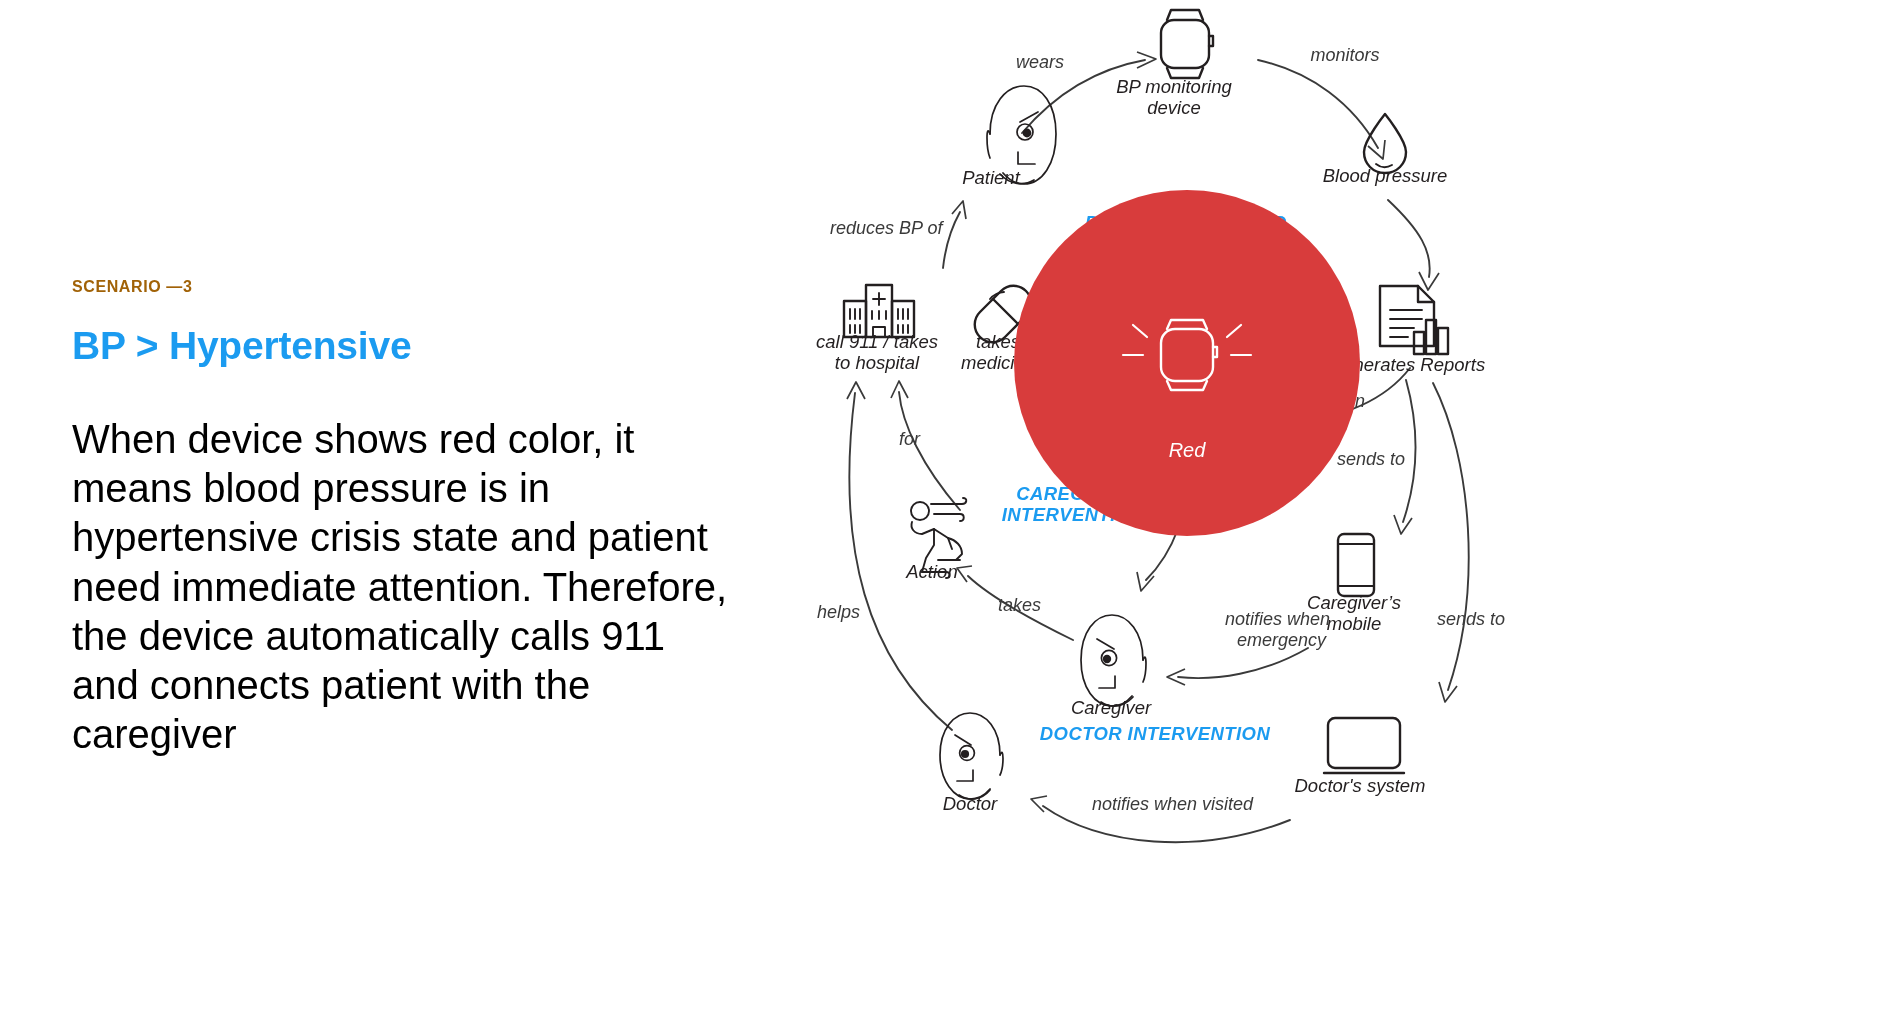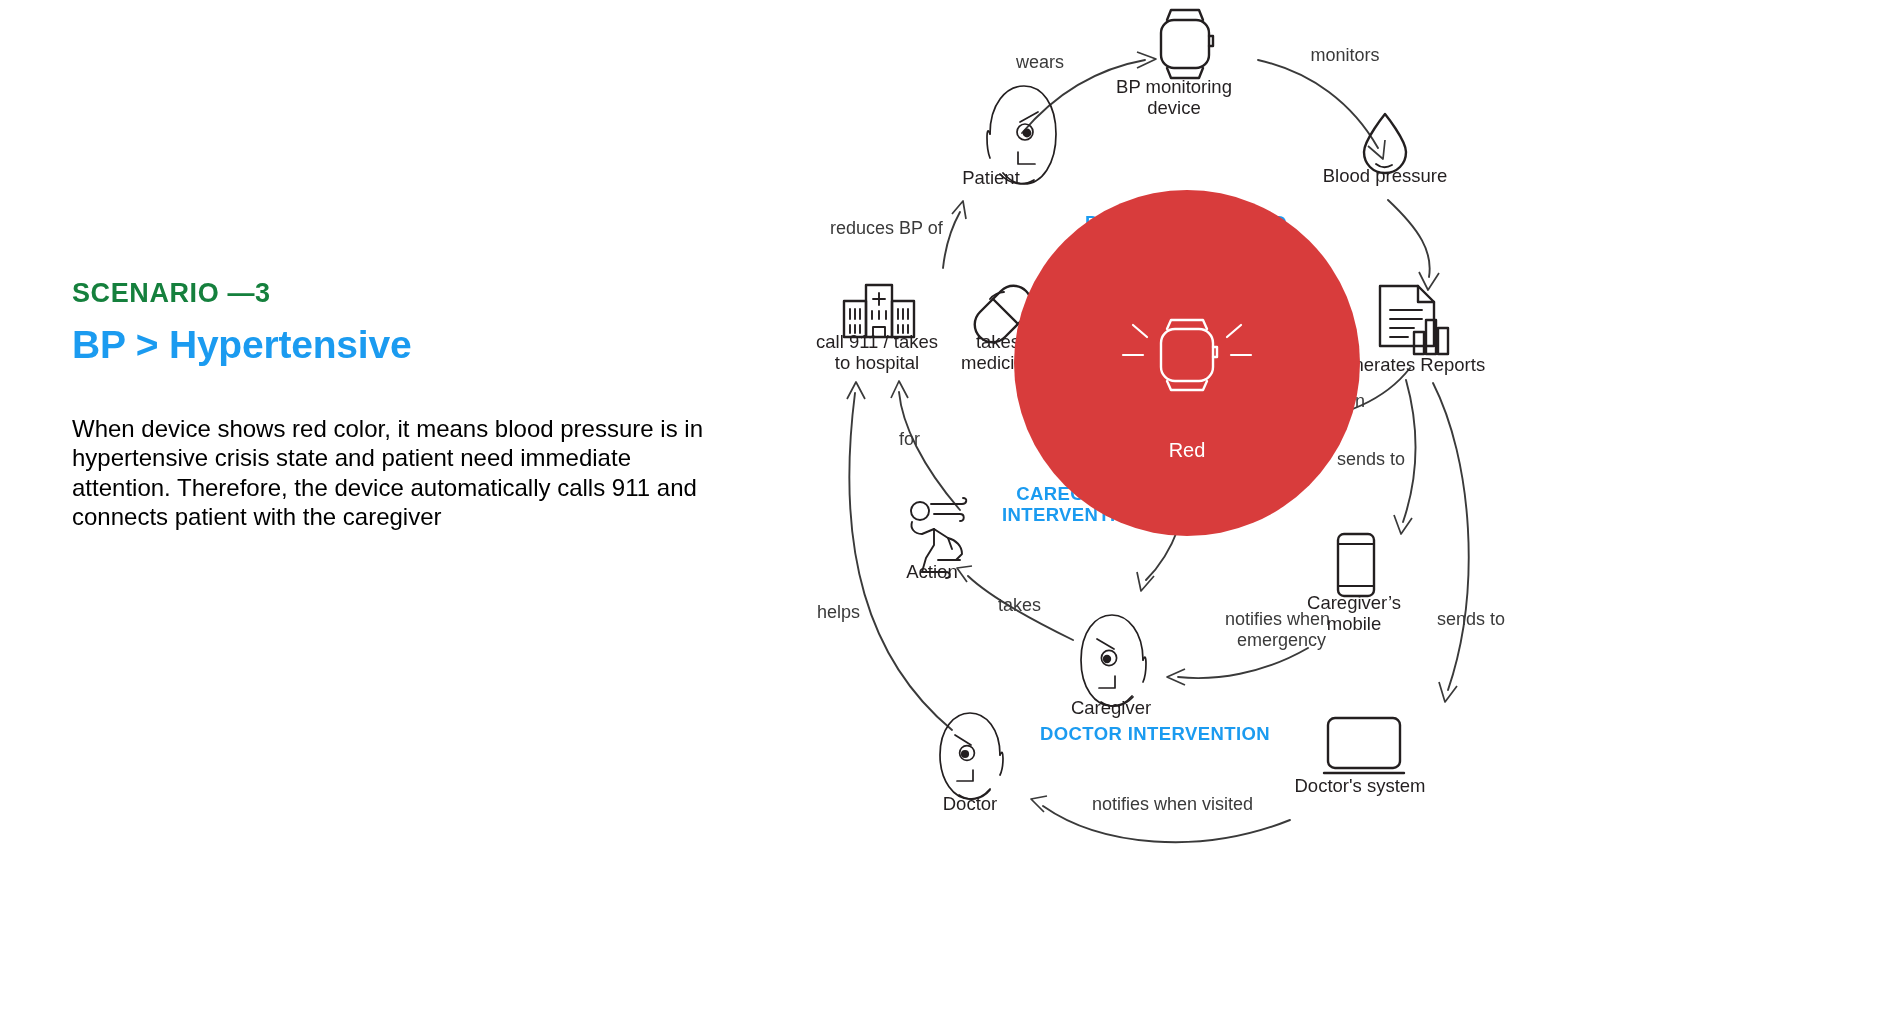--- a/index.html
+++ b/index.html
@@ -17,49 +17,50 @@
   }
 
   
   #left-panel {
     position: absolute;
     left: 72px;
     top: 278px;
     width: 790px;
   }
   #scenario-eyebrow {
-    font-size: 27px;
+    font-size: 16px;
     font-weight: bold;
     letter-spacing: 0.6px;
-    color: #15803d;
-    margin: 0 0 16px 0;
+    color: #a16207;
+    margin: 0 0 30px 0;
   }
   #headline {
     font-size: 39px;
     font-weight: bold;
     color: #1b9bf0;
     margin: 0 0 48px 0;
     letter-spacing: -0.2px;
     line-height: 1.05;
   }
   #body-copy {
-    font-size: 24px;
+    font-size: 40px;
     line-height: 1.23;
     color: #000000;
     margin: 0;
     max-width: 660px;
   }
 
   
   #diagram {
     position: absolute;
     left: 800px;
     top: 0;
     width: 1078px;
     height: 1036px;
+    font-style: italic;
   }
   #diagram svg {
     display: block;
   }
 
   .node-label {
     font-family: "Liberation Sans", sans-serif;
     font-size: 18.5px;
     fill: #231f20;
   }

